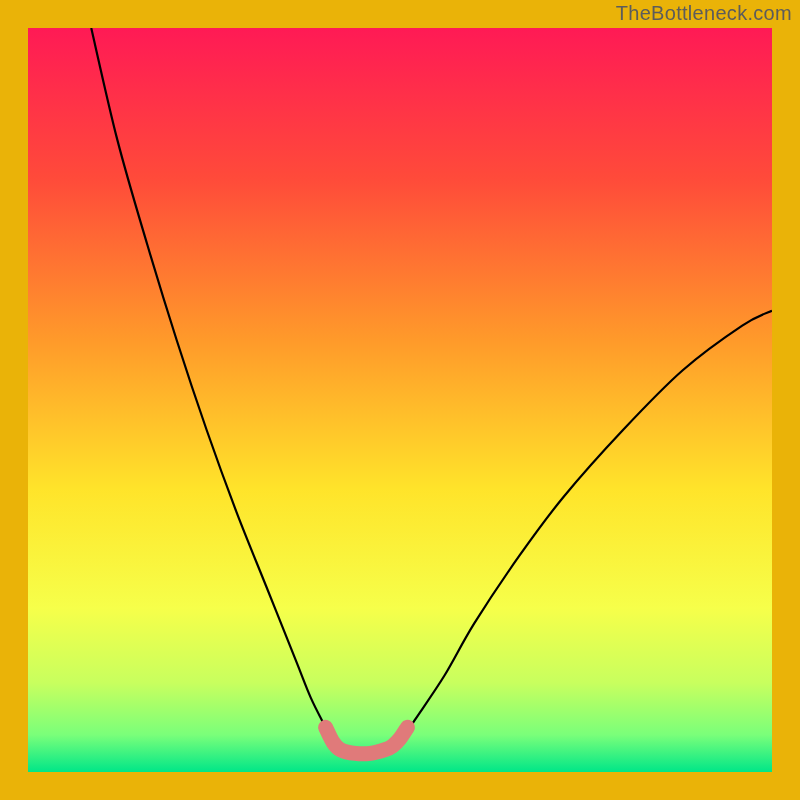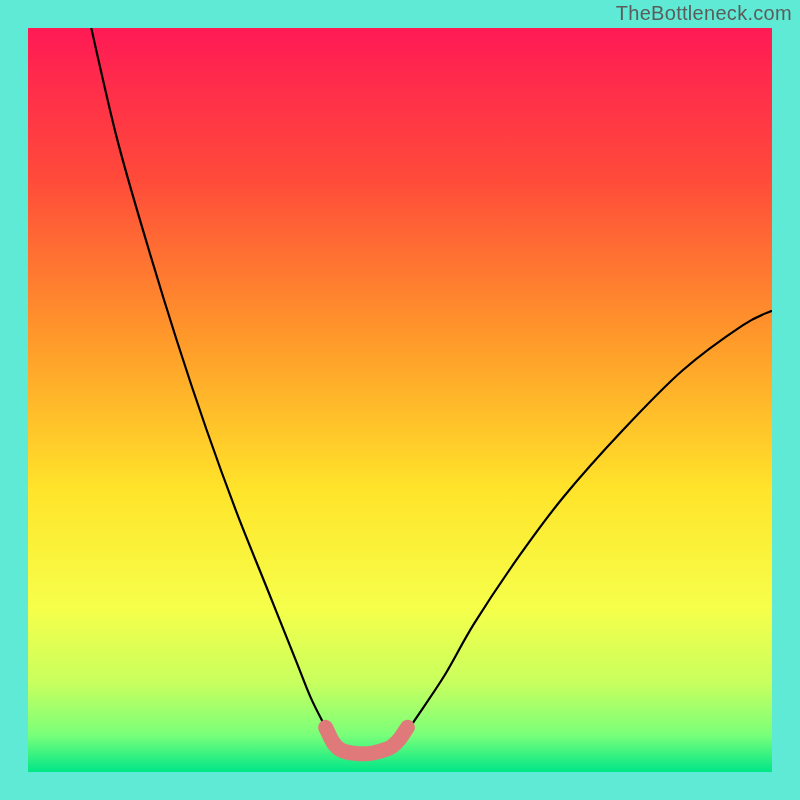--- a/index.html
+++ b/index.html
@@ -8,21 +8,21 @@
     width: 800px;
     height: 800px;
     background: #000;
     font-family: Arial, Helvetica, sans-serif;
     overflow: hidden;
   }
   .frame {
     position: relative;
     width: 800px;
     height: 800px;
-    background: #5eead4;
+    background: #eab308;
   }
   .watermark {
     position: absolute;
     top: 2px;
     right: 8px;
     color: #5c5c5c;
     font-size: 20px;
     font-weight: 500;
     letter-spacing: 0.3px;
     z-index: 5;

